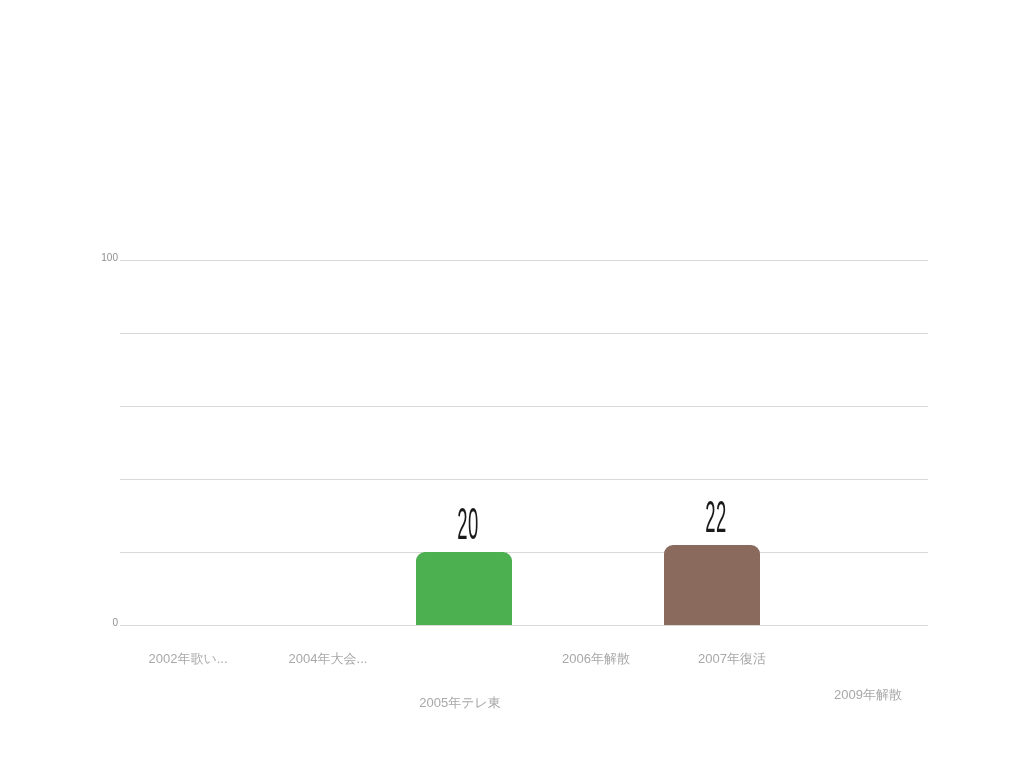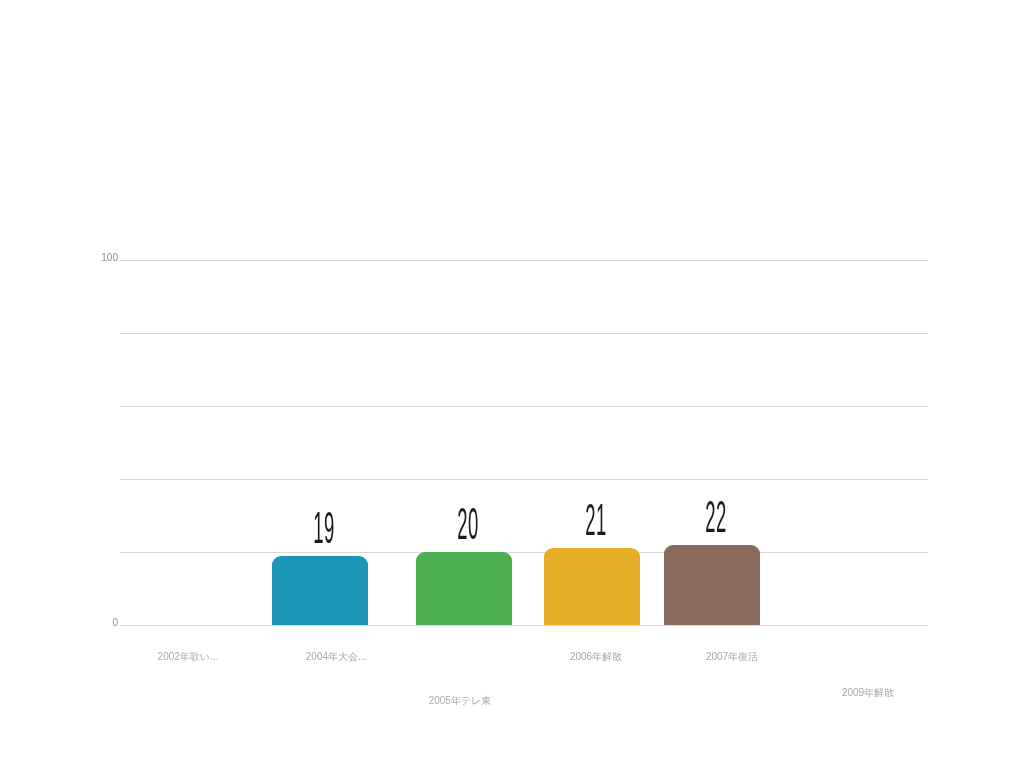--- a/index.html
+++ b/index.html
@@ -91,21 +91,21 @@
     letter-spacing: 1px;
     white-space: nowrap;
   }
 
   .cat-label {
     position: absolute;
     top: 651px;
     width: 136px;
     text-align: center;
     color: #a8a8a8;
-    font-size: 10px;
+    font-size: 13px;
     line-height: 1.2;
     white-space: nowrap;
     overflow: hidden;
     font-family: "Liberation Sans", "DejaVu Sans", sans-serif;
   }
 </style>
 </head>
 <body>
 
 <div id="chart-root">
@@ -116,37 +116,29 @@
   <div class="plot-area" id="gridlines">
       <div class="gridline" style="top: 0px;"></div>
       <div class="gridline" style="top: 73px;"></div>
       <div class="gridline" style="top: 146px;"></div>
       <div class="gridline" style="top: 219px;"></div>
       <div class="gridline" style="top: 292px;"></div>
       <div class="gridline" style="top: 365px;"></div>
     </div>
 
   <div class="bars-layer" id="bars-layer">
-      <div class="bar-group" style="left: 136px;">
-        <div class="bar" style="height: 69px; background: rgb(27, 150, 184);"></div>
-        <div class="bar-value" style="bottom: 75px;">19</div>
-      </div>
       <div class="bar-group" style="left: 280px;">
         <div class="bar" style="height: 73px; background: rgb(76, 175, 80);"></div>
         <div class="bar-value" style="bottom: 79px;">20</div>
-      </div>
-      <div class="bar-group" style="left: 408px;">
-        <div class="bar" style="height: 77px; background: rgb(232, 174, 40);"></div>
-        <div class="bar-value" style="bottom: 83px;">21</div>
       </div>
       <div class="bar-group" style="left: 528px;">
         <div class="bar" style="height: 80px; background: rgb(138, 106, 92);"></div>
         <div class="bar-value" style="bottom: 86px;">22</div>
       </div>
     </div>
 
 <div class="cat-label" style="left: 120px;">2002年歌い...</div>
-    <div class="cat-label" style="left: 268px;">2004年大会...</div>
+    <div class="cat-label" style="left: 260px;">2004年大会...</div>
     <div class="cat-label" style="left: 392px; margin-top: 44px;">2005年テレ東</div>
     <div class="cat-label" style="left: 528px;">2006年解散</div>
     <div class="cat-label" style="left: 664px;">2007年復活</div>
     <div class="cat-label" style="left: 800px; margin-top: 36px;">2009年解散</div>
   </div>
 
 </body></html>

